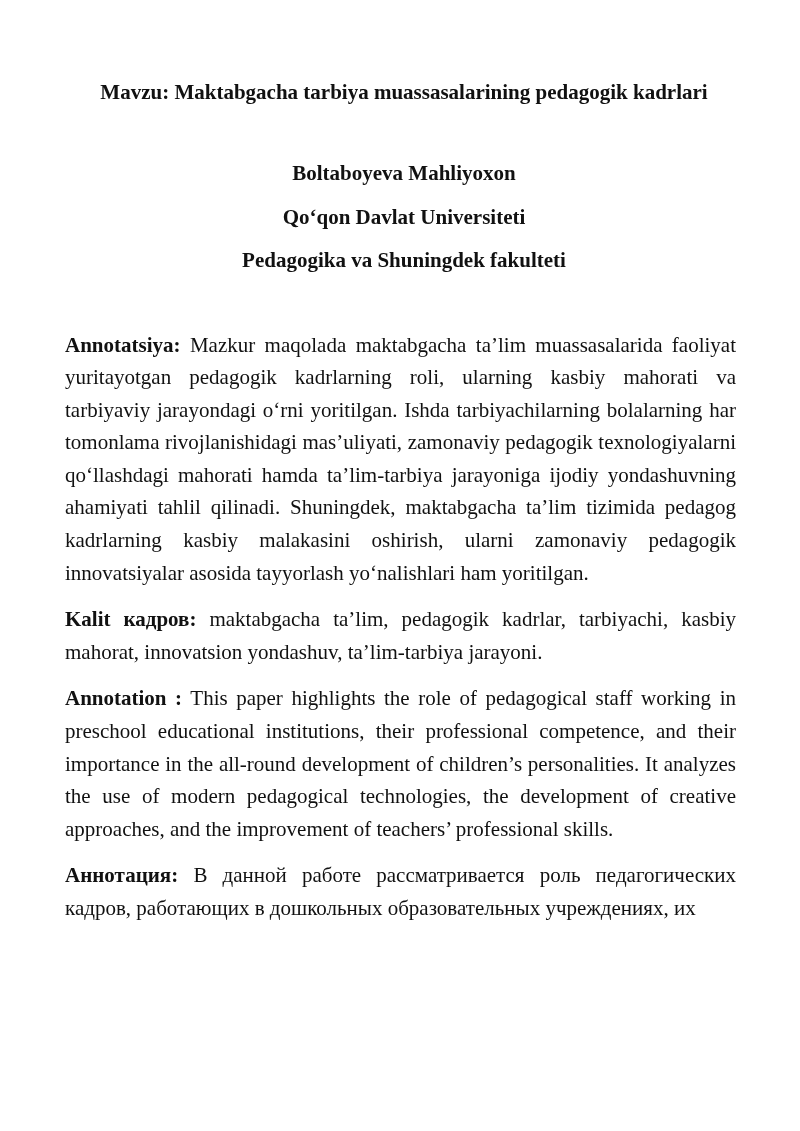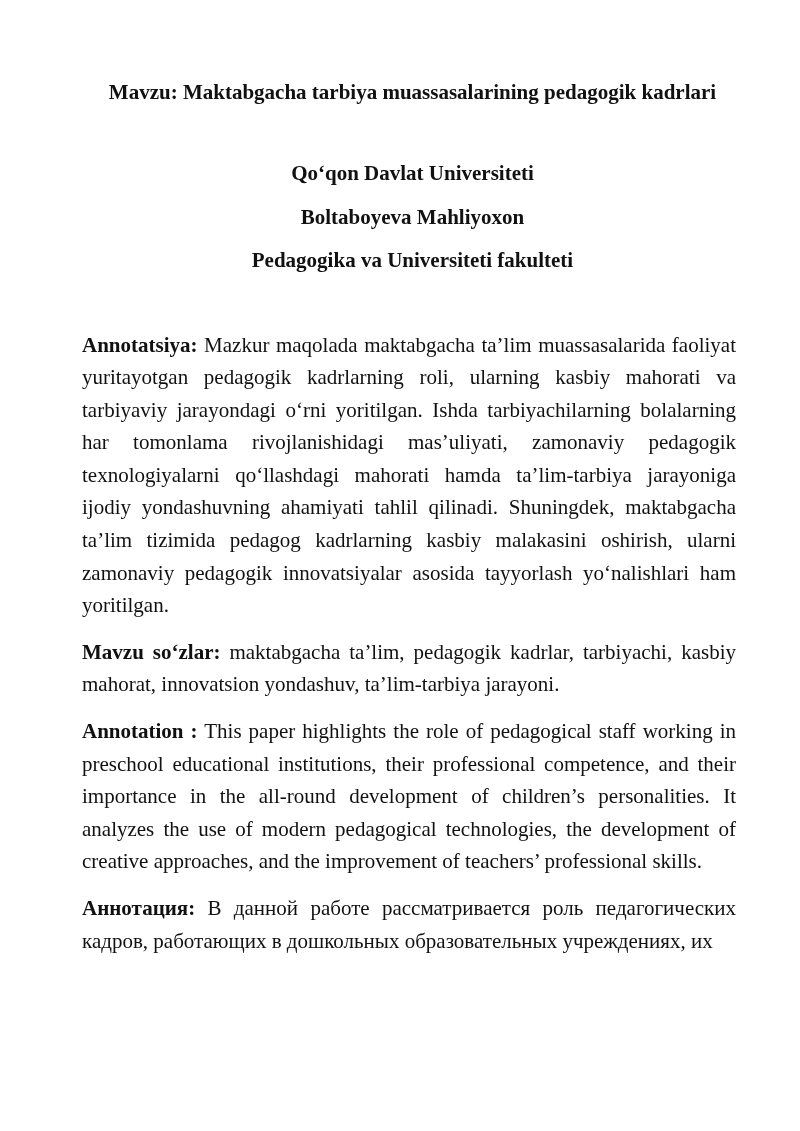--- a/index.html
+++ b/index.html
@@ -8,21 +8,21 @@
     background: #ffffff;
   }
   .page {
     position: relative;
     width: 800px;
     height: 1131px;
     box-sizing: border-box;
     background: #ffffff;
     color: #111111;
     font-family: "Liberation Serif", "DejaVu Serif", serif;
-    padding: 70px 57px 20px 82px;
+    padding: 70px 57px 20px 65px;
     overflow: hidden;
   }
   .title {
     margin: 8px 0 0 0;
     font-size: 21px;
     line-height: 28px;
     font-weight: bold;
     text-align: center;
   }
   .authors {
@@ -50,30 +50,30 @@
   }
 </style>
 </head>
 <body>
 
 <div class="page">
 
   <h1 class="title">Mavzu: Maktabgacha tarbiya muassasalarining pedagogik kadrlari</h1>
 
   <div class="authors">
+    <p class="author-line">Boltaboyeva Mahliyoxon</p>
     <p class="author-line">Qoʻqon Davlat Universiteti</p>
-    <p class="author-line">Boltaboyeva Mahliyoxon</p>
-    <p class="author-line">Pedagogika va Universiteti fakulteti</p>
+    <p class="author-line">Pedagogika va Shuningdek fakulteti</p>
   </div>
 
   <div class="content">
 
     <p class="para"><b>Annotatsiya:</b> <span>Mazkur maqolada maktabgacha ta’lim muassasalarida faoliyat yuritayotgan pedagogik kadrlarning roli, ularning kasbiy mahorati va tarbiyaviy jarayondagi oʻrni yoritilgan. Ishda tarbiyachilarning bolalarning har tomonlama rivojlanishidagi mas’uliyati, zamonaviy pedagogik texnologiyalarni qoʻllashdagi mahorati hamda ta’lim-tarbiya jarayoniga ijodiy yondashuvning ahamiyati tahlil qilinadi. Shuningdek, maktabgacha ta’lim tizimida pedagog kadrlarning kasbiy malakasini oshirish, ularni zamonaviy pedagogik innovatsiyalar asosida tayyorlash yoʻnalishlari ham yoritilgan.</span></p>
 
-    <p class="para"><b>Mavzu soʻzlar:</b> <span>maktabgacha ta’lim, pedagogik kadrlar, tarbiyachi, kasbiy mahorat, innovatsion yondashuv, ta’lim-tarbiya jarayoni.</span></p>
+    <p class="para"><b>Kalit кадров:</b> <span>maktabgacha ta’lim, pedagogik kadrlar, tarbiyachi, kasbiy mahorat, innovatsion yondashuv, ta’lim-tarbiya jarayoni.</span></p>
 
     <p class="para"><b>Annotation :</b> <span>This paper highlights the role of pedagogical staff working in preschool educational institutions, their professional competence, and their importance in the all-round development of children’s personalities. It analyzes the use of modern pedagogical technologies, the development of creative approaches, and the improvement of teachers’ professional skills.</span></p>
 
 
     <p class="para"><b>Аннотация:</b> <span>В данной работе рассматривается роль педагогических кадров, работающих в дошкольных образовательных учреждениях, их</span></p>
 
   </div>
 
 </div>
 

